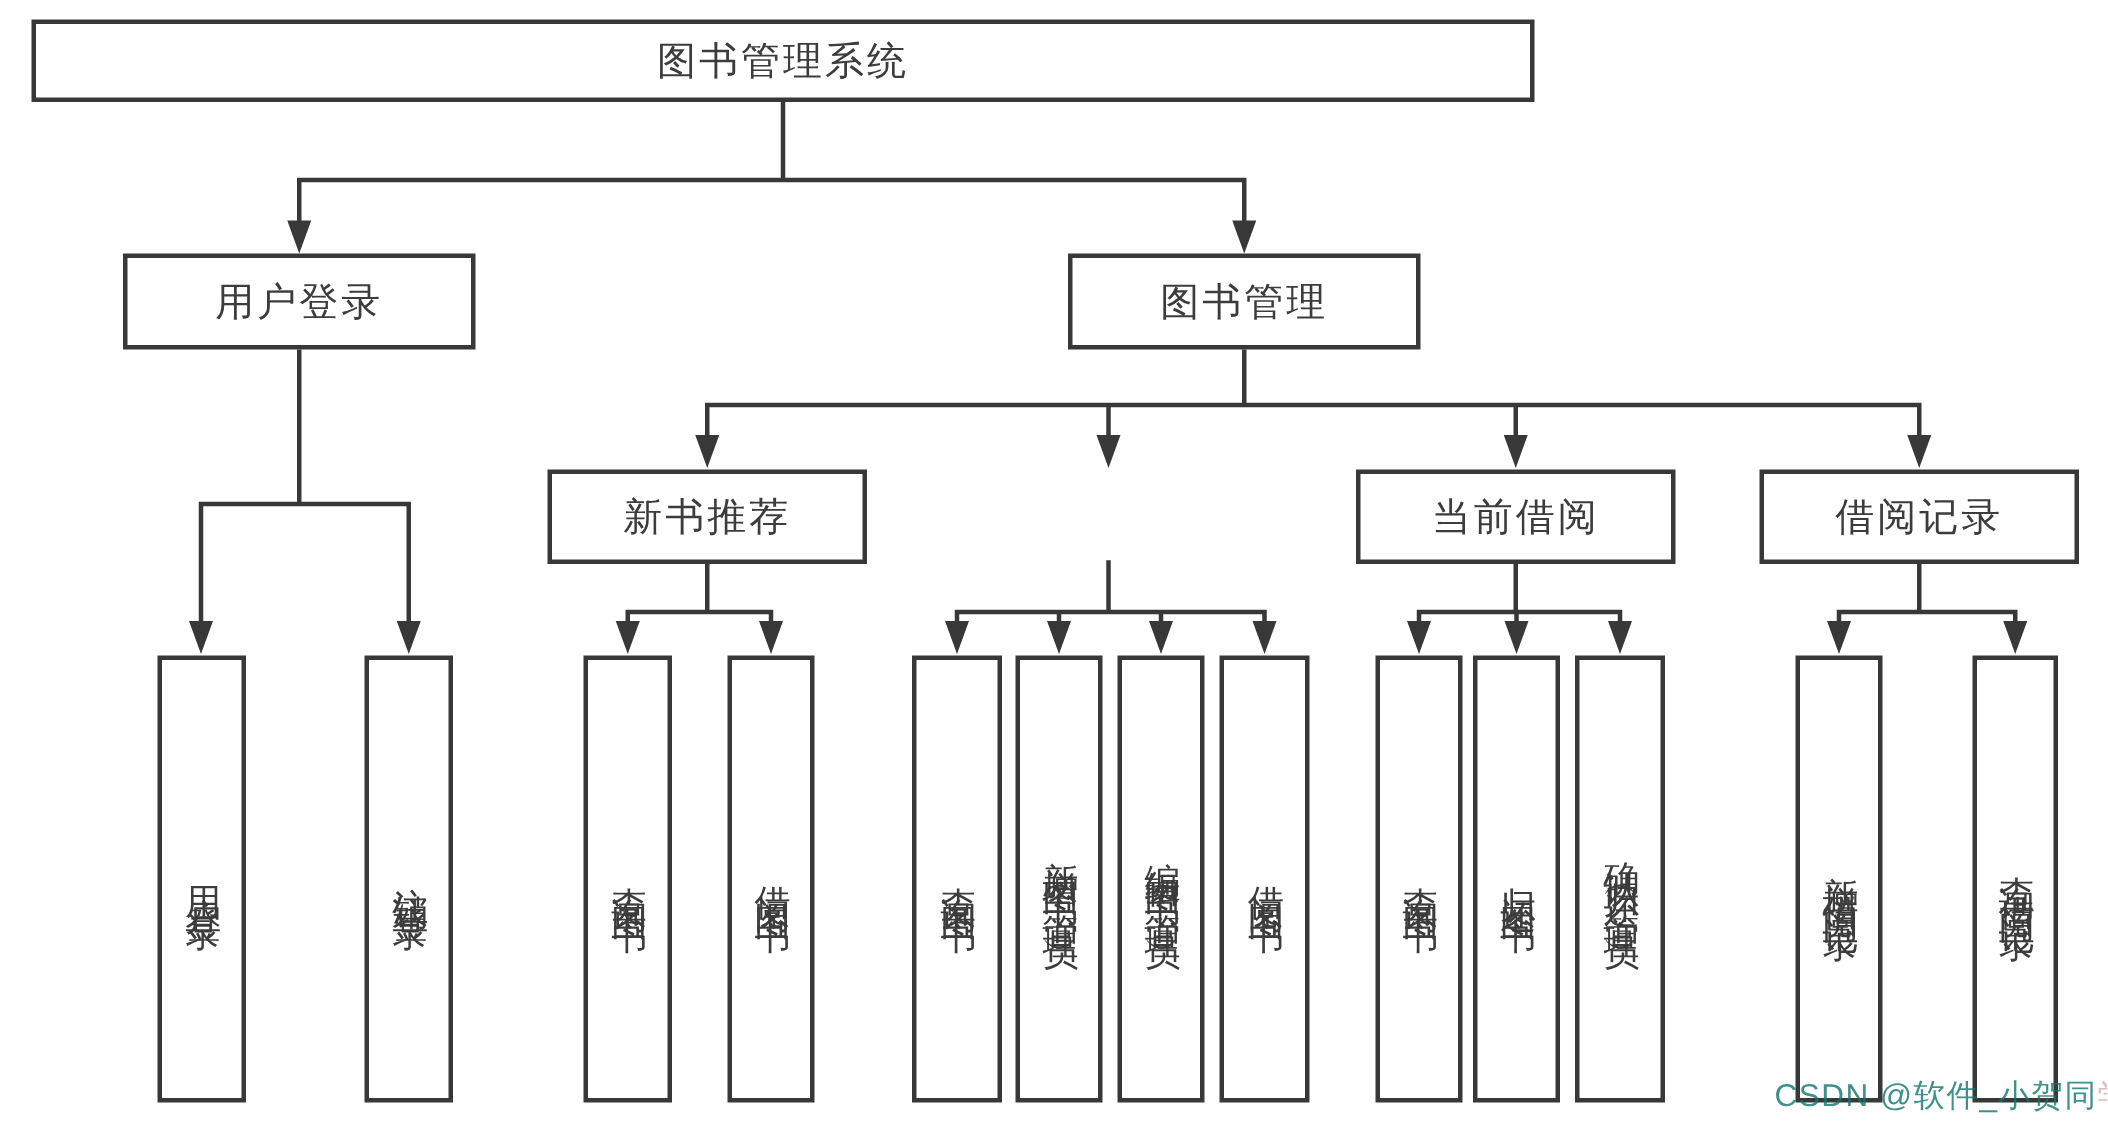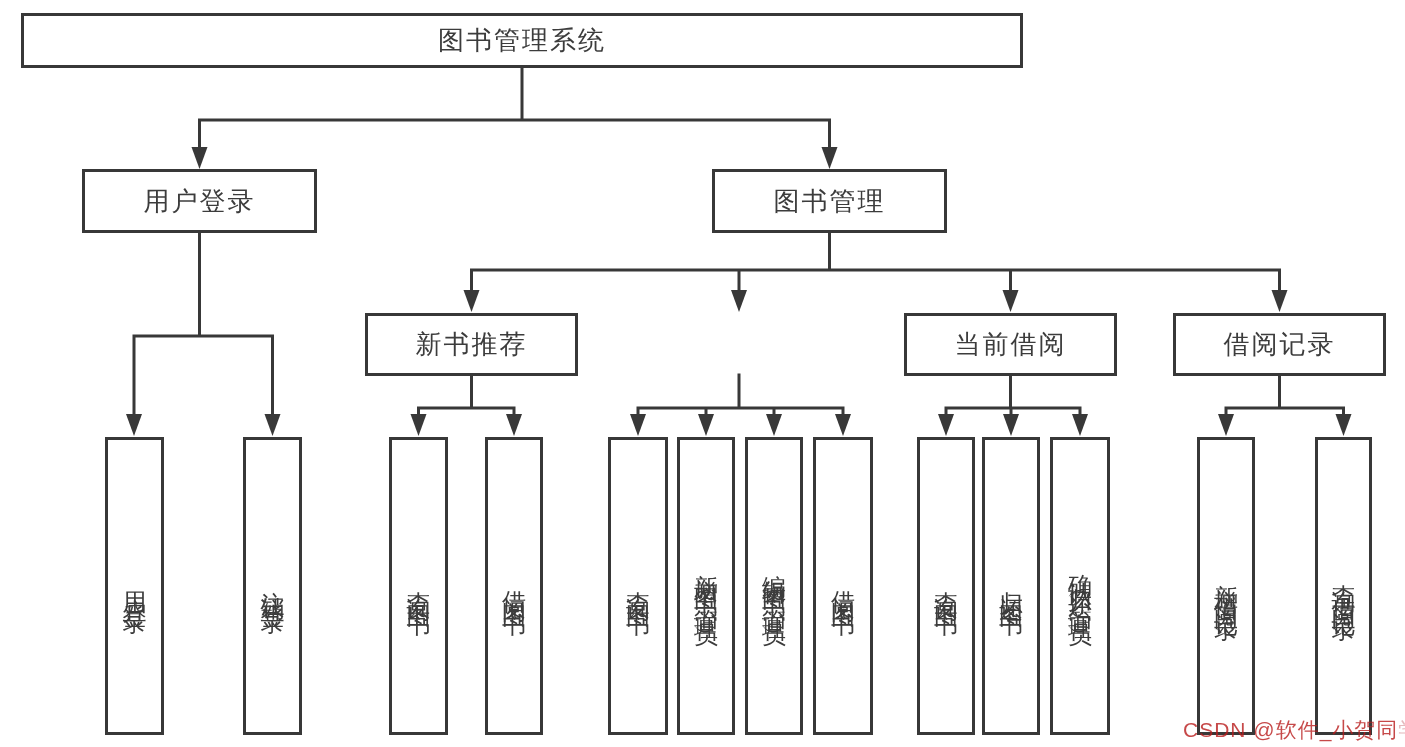--- a/index.html
+++ b/index.html
@@ -64,21 +64,21 @@
   #watermark {
     position: absolute;
     left: 1183px;
     top: 716px;
     z-index: 3;
     font-size: 21px;
     letter-spacing: 1px;
     white-space: nowrap;
     opacity: 0.8;
   }
-  #watermark .wm-gray { color: #b91c1c; }
+  #watermark .wm-gray { color: #0f766e; }
   #watermark .wm-red  { color: #dfa9ad; }
 </style>
 </head>
 <body>
 
 <div id="canvas">
 
   <svg id="connectors" viewBox="0 0 1405 747" xmlns="http://www.w3.org/2000/svg">
     <defs>
       <polygon id="ah" points="-8,-22 8,-22 0,0" fill="#383838"></polygon>

